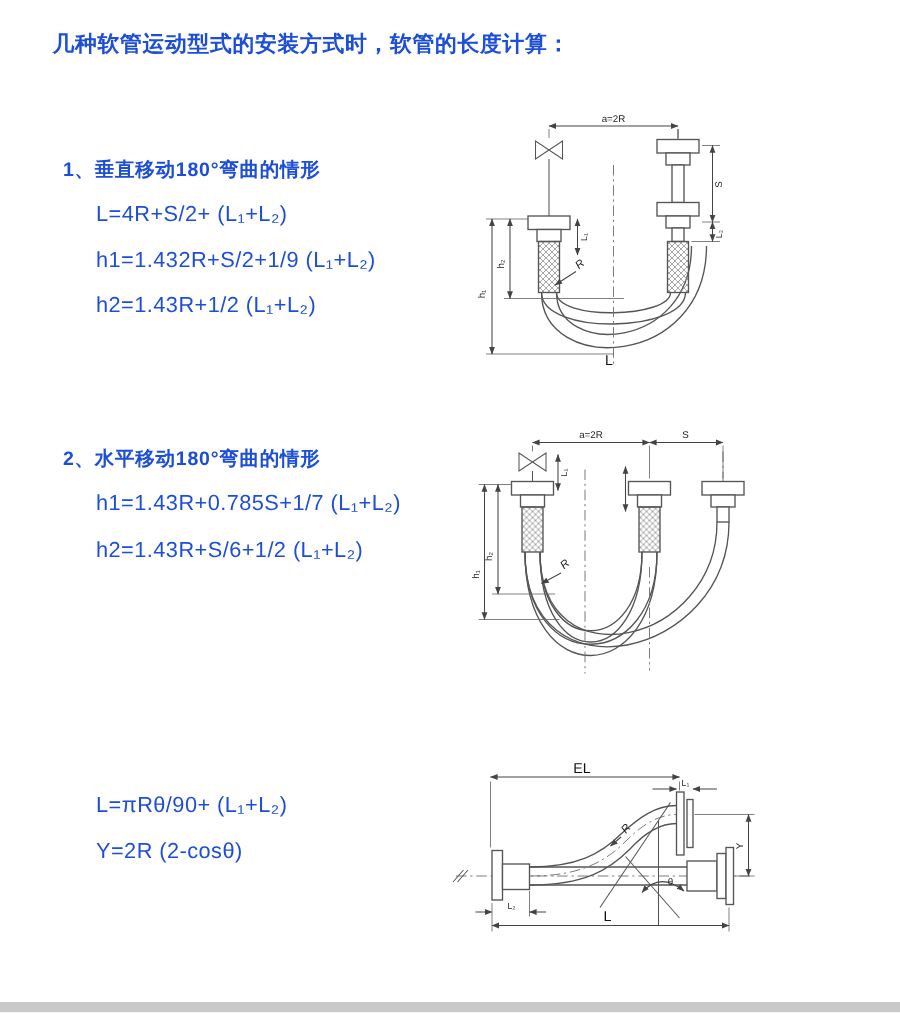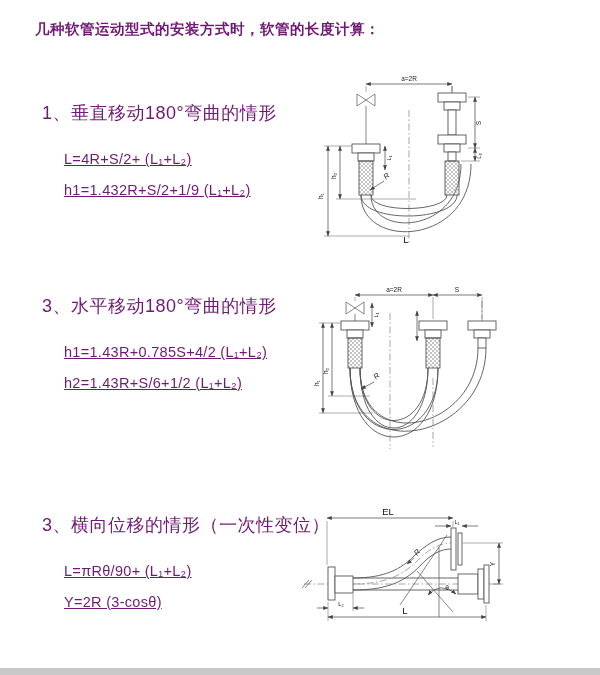--- a/index.html
+++ b/index.html
@@ -1,22 +1,22 @@
 <!DOCTYPE html>
 <html><head>
 <meta charset="utf-8">
 <style>
   html,body{margin:0;padding:0;background:#fff;}
   .page{position:relative;width:600px;height:675px;background:#ffffff;overflow:hidden;
-        font-family:"Liberation Sans","DejaVu Sans",sans-serif;color:#701a75;}
+        font-family:"Liberation Sans","DejaVu Sans",sans-serif;color:#1d4ed8;}
   .title{position:absolute;left:35px;top:20px;font-size:14.5px;font-weight:bold;letter-spacing:0.5px;}
   .section{position:absolute;left:42px;}
   .sec1{top:104px}.sec2{top:297px}.sec3{top:516px}
-  .heading{font-size:18px;font-weight:normal;height:18px;line-height:18px;letter-spacing:0.5px;}
-  .formulas{margin:22px 0 0 22px;text-decoration:underline;}
+  .heading{font-size:13px;font-weight:bold;height:18px;line-height:18px;letter-spacing:0.5px;}
+  .formulas{margin:6px 0 0 22px;}
   .fline{height:30.5px;display:flex;align-items:center;font-size:14.5px;letter-spacing:0.3px;}
   svg.diagram{position:absolute;}
   .d1{left:306px;top:66px}.d2{left:305px;top:283px}.d3{left:300px;top:505px}
   .ln{fill:none;stroke:#555;stroke-width:0.9;}
   .th{fill:none;stroke:#555;stroke-width:0.7;}
   .wf{fill:#ffffff;stroke:#555;stroke-width:0.9;}
   .dim{fill:none;stroke:#444;stroke-width:0.7;marker-start:url(#arr);marker-end:url(#arr);}
   .dime{fill:none;stroke:#444;stroke-width:0.7;marker-end:url(#arr);}
   .ext{fill:none;stroke:#666;stroke-width:0.55;}
   .cl{fill:none;stroke:#777;stroke-width:0.65;stroke-dasharray:7 2.5 1.5 2.5;}
@@ -31,36 +31,36 @@
 
 <div class="page">
 
   <div class="title">几种软管运动型式的安装方式时，软管的长度计算：</div>
 
   <div class="section sec1">
     <div class="heading">1、垂直移动180°弯曲的情形</div>
     <div class="formulas">
       <div class="fline">L=4R+S/2+ (L₁+L₂)</div>
       <div class="fline">h1=1.432R+S/2+1/9 (L₁+L₂)</div>
+      <div class="fline">h2=1.43R+1/2 (L₁+L₂)</div>
     </div>
   </div>
 
   <div class="section sec2">
-    <div class="heading">3、水平移动180°弯曲的情形</div>
+    <div class="heading">2、水平移动180°弯曲的情形</div>
     <div class="formulas">
-      <div class="fline">h1=1.43R+0.785S+4/2 (L₁+L₂)</div>
+      <div class="fline">h1=1.43R+0.785S+1/7 (L₁+L₂)</div>
       <div class="fline">h2=1.43R+S/6+1/2 (L₁+L₂)</div>
     </div>
   </div>
 
   <div class="section sec3">
-    <div class="heading">3、横向位移的情形（一次性变位）</div>
     <div class="formulas">
       <div class="fline">L=πRθ/90+ (L₁+L₂)</div>
-      <div class="fline">Y=2R (3-cosθ)</div>
+      <div class="fline">Y=2R (2-cosθ)</div>
     </div>
   </div>
 
   <svg class="diagram d1" width="290" height="196" viewBox="0 0 290 196">
     <defs>
       <marker id="arr" viewBox="0 0 10 10" refX="8.5" refY="5" markerWidth="8" markerHeight="8" orient="auto-start-reverse">
         <path d="M0,1.5 L9,5 L0,8.5 Z" fill="#444"></path>
       </marker>
       <pattern id="braid" width="4" height="4" patternUnits="userSpaceOnUse">
         <path d="M0,4 L4,0 M0,0 L4,4" stroke="#888" stroke-width="0.5" fill="none"></path>

